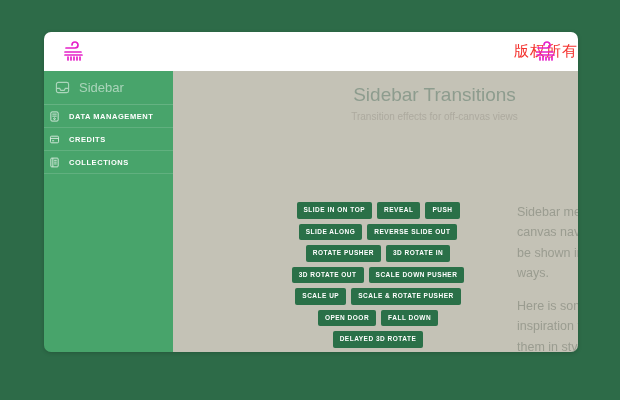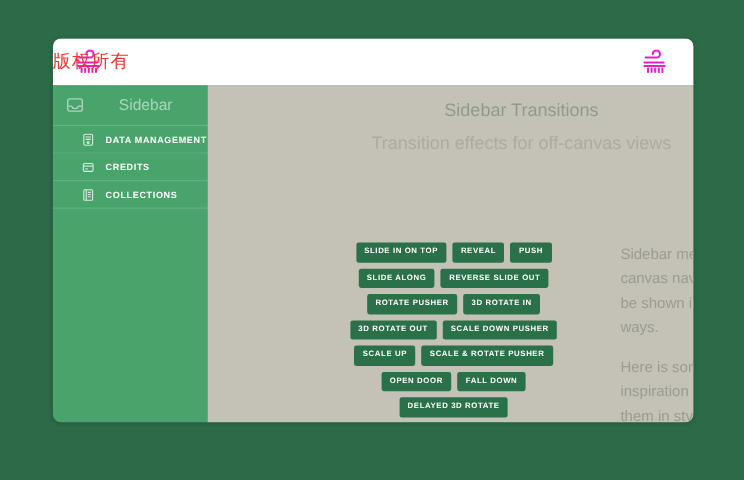--- a/index.html
+++ b/index.html
@@ -34,21 +34,21 @@
     height: 39px;
     background: #ffffff;
     z-index: 5;
   }
   .topbar-title {
     position: absolute;
     left: 0;
     top: 0;
     width: 534px;
     line-height: 39px;
-    text-align: left;
+    text-align: right;
     color: #f4322e;
     font-size: 15px;
     font-family: "DejaVu Sans", sans-serif;
     letter-spacing: 1px;
   }
   .brand-icon {
     position: absolute;
     top: 9px;
     width: 26px;
     height: 22px;
@@ -76,42 +76,41 @@
     background: #48a46b;
     box-sizing: border-box;
   }
   .sidebar-header {
     height: 34px;
     display: flex;
     align-items: center;
     padding-left: 11px;
     box-sizing: border-box;
     border-bottom: 1px solid rgba(255,255,255,0.16);
-    gap: 20px;
   }
   .sidebar-header .sh-icon {
     width: 15px;
     height: 15px;
     margin-right: 9px;
     flex: 0 0 auto;
     opacity: 0.55;
   }
   .sidebar-header .sh-icon svg { display: block; width: 15px; height: 15px; }
   .sidebar-title {
     color: #cfe7d8;
     font-size: 13px;
     opacity: 0.72;
     font-family: "Liberation Sans", sans-serif;
   }
 
   .nav-item {
     height: 23px;
     display: flex;
     align-items: center;
-    padding-left: 24px;
+    padding-left: 5px;
     box-sizing: border-box;
     border-bottom: 1px solid rgba(255,255,255,0.14);
   }
   .nav-item .nav-icon {
     width: 11px;
     height: 11px;
     margin-right: 9px;
     flex: 0 0 auto;
     opacity: 0.8;
   }
@@ -136,33 +135,33 @@
     overflow: hidden;
   }
 
   .content-title {
     position: absolute;
     left: 0;
     top: 13px;
     width: 405px;
     text-align: center;
     color: #8d9c8e;
-    font-size: 15px;
+    font-size: 19px;
     font-family: "Liberation Sans", sans-serif;
     padding-left: 118px;
     box-sizing: border-box;
   }
   .content-sub {
     position: absolute;
     left: 0;
     top: 40px;
     width: 405px;
     text-align: center;
     color: #adaa9f;
-    font-size: 15px;
+    font-size: 10px;
     font-family: "Liberation Sans", sans-serif;
     padding-left: 118px;
     box-sizing: border-box;
   }
 
   
   .btn-grid {
     position: absolute;
     left: 110px;
     top: 131px;

